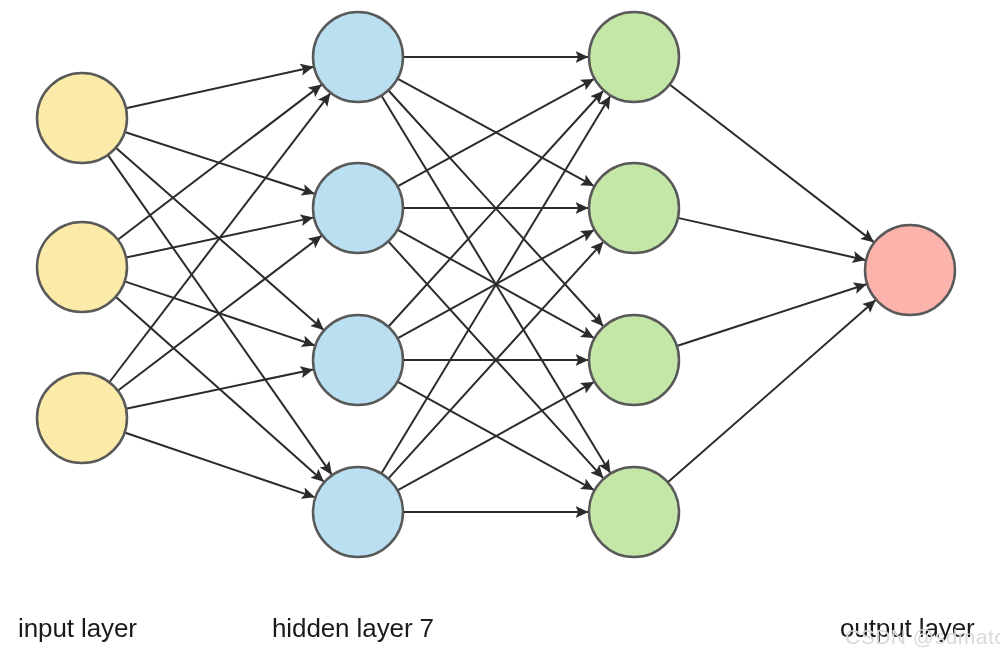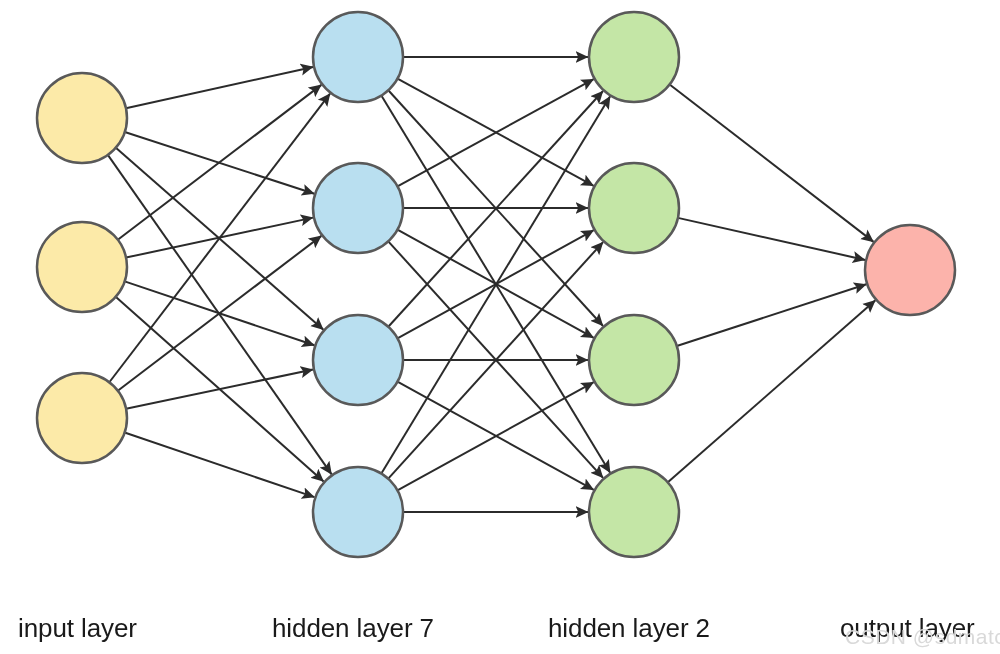--- a/index.html
+++ b/index.html
@@ -105,19 +105,18 @@
         <circle cx="634" cy="360" r="45" fill="#c4e6a6" stroke="#595959" stroke-width="2.5"></circle>
         <circle cx="634" cy="512" r="45" fill="#c4e6a6" stroke="#595959" stroke-width="2.5"></circle>
         <circle cx="910" cy="270" r="45" fill="#fcb3ab" stroke="#595959" stroke-width="2.5"></circle>
       </g>
   </svg>
 
   <div class="layer-label" id="label-input" style="left: 18px; top: 613px;">input layer</div>
 
   <div class="layer-label" id="label-hidden1" style="left: 272px; top: 613px;">hidden layer 7</div>
 
-  <div class="layer-label" id="label-hidden2" style="left: 548px; top: 613px;">hidden layer 2</div>
 
   <div class="layer-label" id="label-output" style="left: 840px; top: 613px;">output layer</div>
 
   <div id="watermark" style="left: 845px; top: 625px; color: rgb(217, 217, 217);">CSDN @sdmatch</div>
 
 </div>
 
 </body></html>

